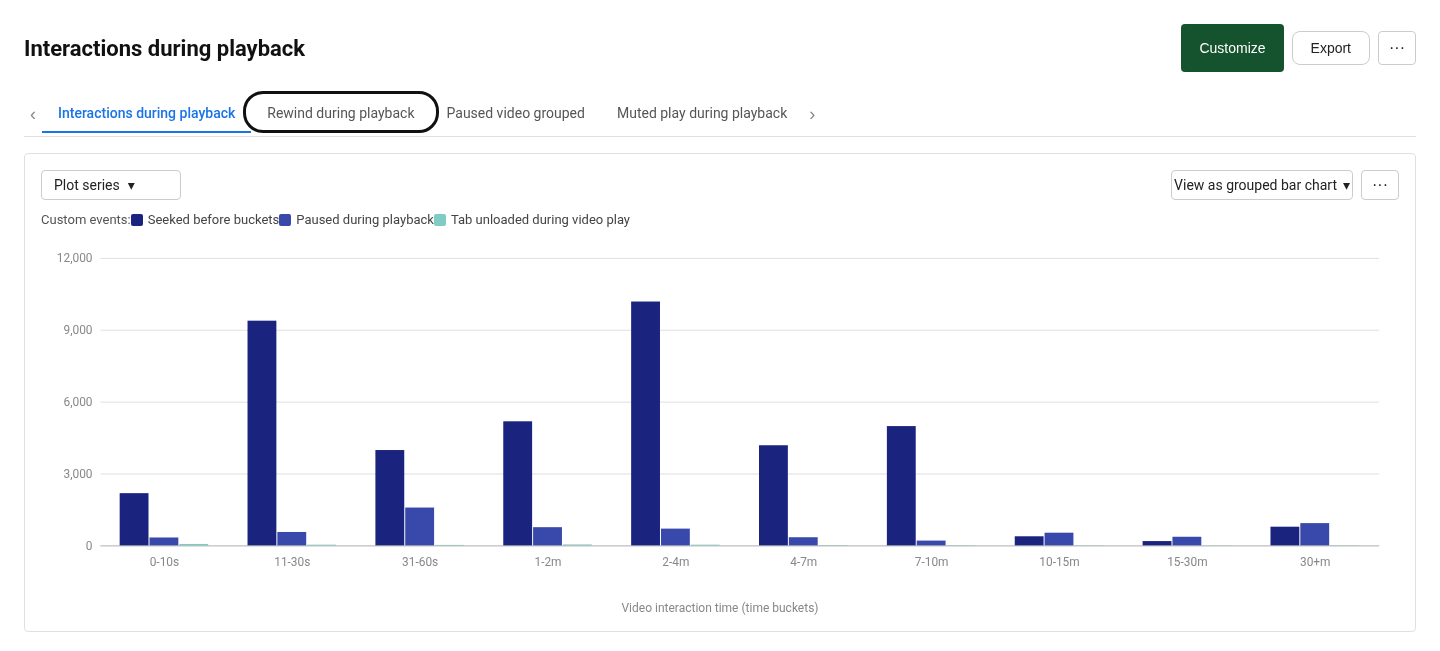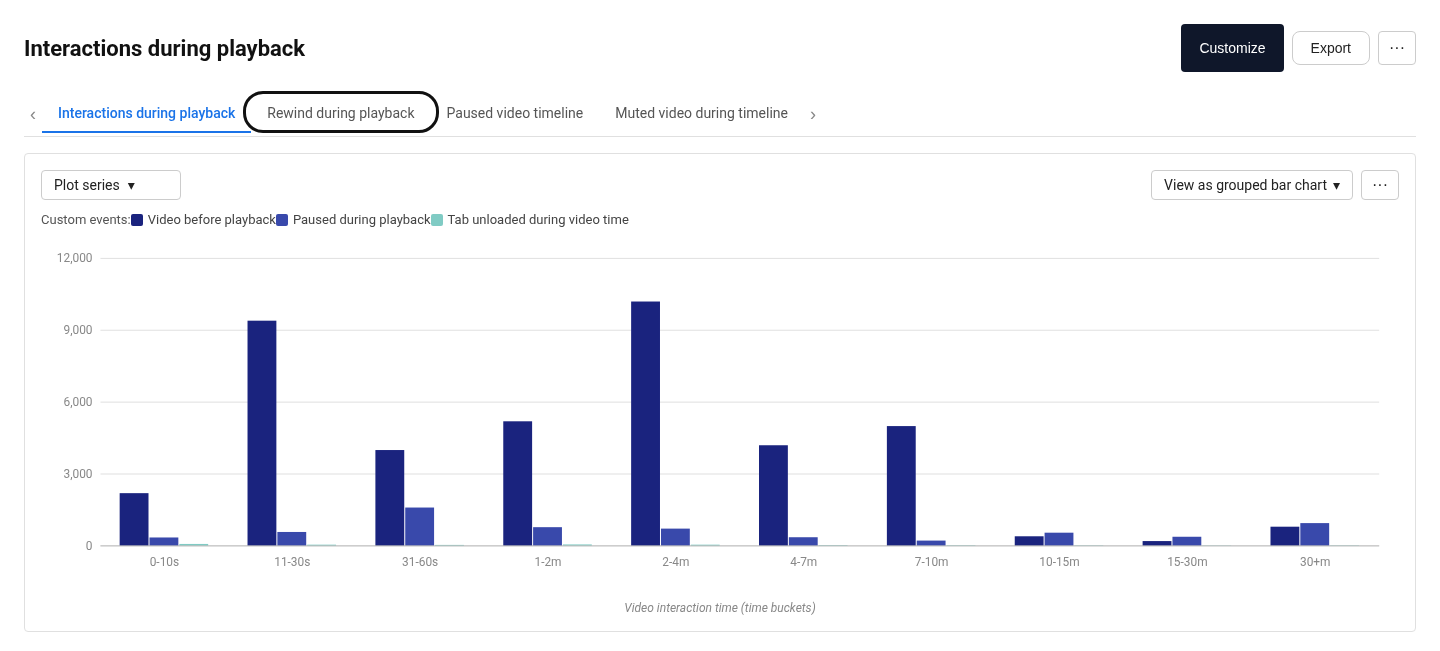--- a/index.html
+++ b/index.html
@@ -1,40 +1,40 @@
 <!DOCTYPE html>
 <html><head>
   <meta charset="utf-8">
   <style>
     * { box-sizing: border-box; margin: 0; padding: 0; }
     body { font-family: -apple-system, BlinkMacSystemFont, 'Segoe UI', Roboto, sans-serif; background: #f5f5f5; color: #222; }
     .page { background: #fff; min-height: 651px; padding: 24px 24px 0 24px; }
     .header { display: flex; align-items: center; justify-content: space-between; margin-bottom: 20px; }
     .title { font-size: 22px; font-weight: 700; color: #111; }
     .header-actions { display: flex; align-items: center; gap: 8px; }
-    .btn-customize { background: #0f172a; color: #fff; border: none; border-radius: 4px; padding: 16px 18px; font-size: 14px; font-weight: 500; cursor: pointer; }
+    .btn-customize { background: #14532d; color: #fff; border: none; border-radius: 4px; padding: 16px 18px; font-size: 14px; font-weight: 500; cursor: pointer; }
     .btn-export { background: #fff; color: #222; border: 1px solid #ccc; border-radius: 8px; padding: 8px 18px; font-size: 14px; font-weight: 500; cursor: pointer; }
     .btn-more { background: #fff; color: #222; border: 1px solid #ccc; border-radius: 4px; padding: 7px 10px; font-size: 16px; cursor: pointer; }
     .tabs-bar { display: flex; align-items: center; border-bottom: 1px solid #e0e0e0; margin-bottom: 0; position: relative; }
     .tab-nav-btn { background: none; border: none; font-size: 18px; color: #888; cursor: pointer; padding: 0 6px; height: 44px; display: flex; align-items: center; }
     .tab { padding: 10px 16px; font-size: 14px; color: #555; cursor: pointer; white-space: nowrap; border-bottom: 2px solid transparent; position: relative; }
     .tab.active { color: #1a73e8; border-bottom: 2px solid #1a73e8; font-weight: 500; }
     .tab-highlighted { position: relative; }
     .tab-highlighted .tab-outline { position: absolute; top: -4px; left: -8px; right: -8px; bottom: -2px; border: 3px solid #111; border-radius: 20px; pointer-events: none; }
     .chart-area { border: 1px solid #e0e0e0; border-radius: 4px; margin-top: 16px; padding: 16px 16px 8px 16px; background: #fff; }
     .chart-toolbar { display: flex; align-items: flex-start; justify-content: space-between; margin-bottom: 12px; }
     .plot-series-select { display: flex; align-items: center; border: 1px solid #ccc; border-radius: 4px; padding: 6px 12px; font-size: 14px; cursor: pointer; gap: 8px; background: #fff; min-width: 140px; }
     .chart-toolbar-right { display: flex; align-items: center; gap: 8px; }
-    .view-as-btn { display: flex; align-items: center; border: 1px solid #ccc; border-radius: 4px; padding: 6px 12px; font-size: 14px; cursor: pointer; gap: 6px; background: #fff; }
+    .view-as-btn { display: flex; align-items: center; border: 1px solid #ccc; border-radius: 4px; padding: 6px 2px; font-size: 14px; cursor: pointer; gap: 6px; background: #fff; }
     .legend { display: flex; align-items: center; font-size: 13px; color: #444; margin-bottom: 10px; flex-wrap: wrap; }
     .legend-item { display: flex; align-items: center; gap: 5px; }
     .legend-dot { width: 12px; height: 12px; border-radius: 2px; display: inline-block; }
     .chart-container { position: relative; width: 100%; height: 360px; }
     .chart-svg { width: 100%; height: 100%; }
-    .x-axis-label { text-align: center; font-size: 12px; color: #888; margin-top: 4px; margin-bottom: 8px; font-style: italic; }
+    .x-axis-label { text-align: center; font-size: 12px; color: #888; margin-top: 4px; margin-bottom: 8px; }
   </style>
 </head>
 <body>
 
 <div class="page">
 
   <div class="header">
     <h1 class="title">Interactions during playback</h1>
     <div class="header-actions">
       <button class="btn-customize">Customize</button>
@@ -50,24 +50,24 @@
       <span>‹</span>
     </button>
     <div class="tab active">
       <span>Interactions during playback</span>
     </div>
     <div class="tab tab-highlighted" style="position:relative;text-align:center;">
       <span>Rewind during playback</span>
       <div class="tab-outline"></div>
     </div>
     <div class="tab">
-      <span>Paused video timeline</span>
+      <span>Paused video grouped</span>
     </div>
     <div class="tab">
-      <span>Muted video during timeline</span>
+      <span>Muted play during playback</span>
     </div>
     <button class="tab-nav-btn">
       <span>›</span>
     </button>
   </div>
 
   <div class="chart-area">
 
     <div class="chart-toolbar">
       <div class="plot-series-select">
@@ -82,29 +82,29 @@
         <button class="btn-more" style="border:1px solid #ccc;padding:5px 10px;">
           <span>···</span>
         </button>
       </div>
     </div>
 
     <div class="legend">
       <span style="font-size:13px;color:#555;">Custom events:</span>
       <div class="legend-item">
         <span class="legend-dot" style="background:#1a237e;"></span>
-        <span>Video before playback</span>
+        <span>Seeked before buckets</span>
       </div>
       <div class="legend-item">
         <span class="legend-dot" style="background:#3949ab;"></span>
         <span>Paused during playback</span>
       </div>
       <div class="legend-item">
         <span class="legend-dot" style="background:#80cbc4;"></span>
-        <span>Tab unloaded during video time</span>
+        <span>Tab unloaded during video play</span>
       </div>
     </div>
 
     <div class="chart-container">
       <svg id="chart-svg" class="chart-svg" viewBox="0 0 1370 340" preserveAspectRatio="xMidYMid meet">
           <line x1="60" x2="1350" y1="300" y2="300" stroke="#e0e0e0" stroke-width="1"></line>
           <text x="52" y="304" text-anchor="end" font-size="12" fill="#888">0</text>
           <line x1="60" x2="1350" y1="227.5" y2="227.5" stroke="#e0e0e0" stroke-width="1"></line>
           <text x="52" y="231.5" text-anchor="end" font-size="12" fill="#888">3,000</text>
           <line x1="60" x2="1350" y1="155" y2="155" stroke="#e0e0e0" stroke-width="1"></line>

